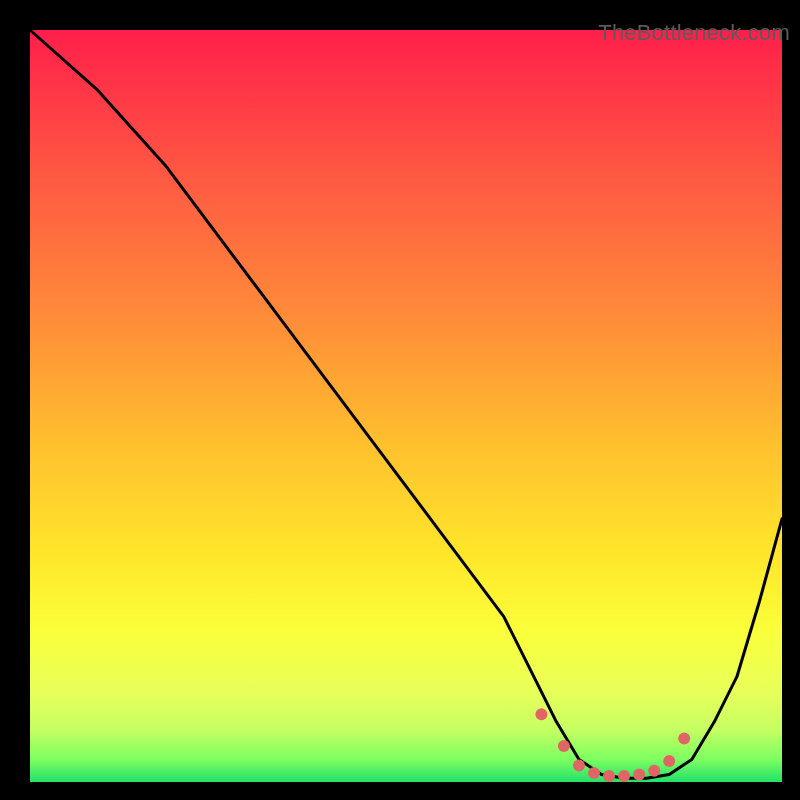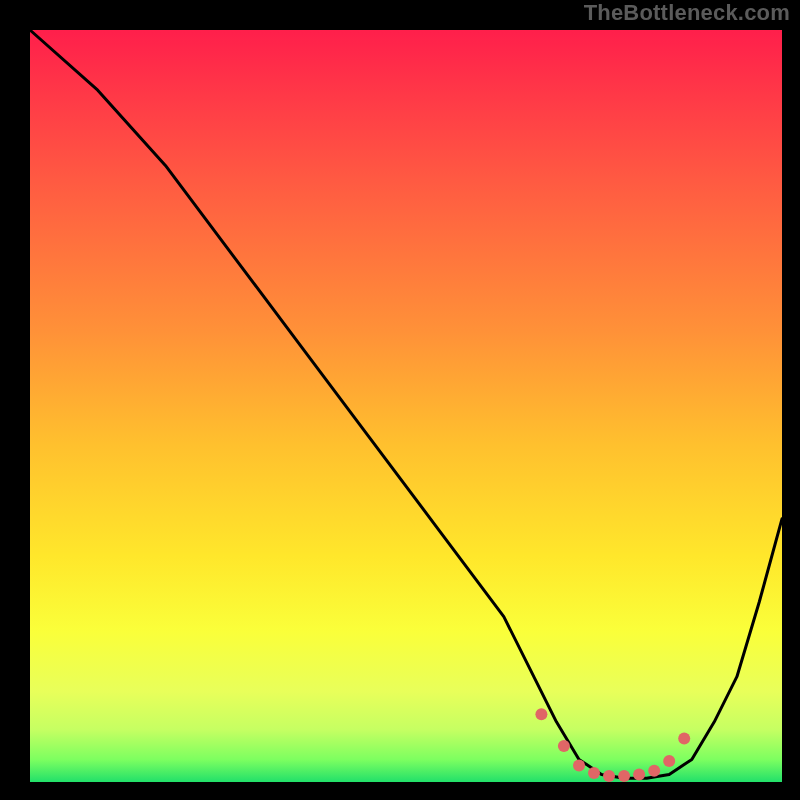--- a/index.html
+++ b/index.html
@@ -12,25 +12,25 @@
     font-family: Arial, Helvetica, sans-serif;
   }
   .frame {
     position: relative;
     width: 800px;
     height: 800px;
     background: #000;
   }
   .watermark {
     position: absolute;
-    top: 0;
+    top: 20px;
     right: 10px;
     color: #5b5b5b;
     font-size: 22px;
-    font-weight: 700;
+    font-weight: 400;
     letter-spacing: 0.2px;
     z-index: 5;
   }
   svg.plot {
     position: absolute;
     left: 0;
     top: 0;
     width: 800px;
     height: 800px;
     display: block;

